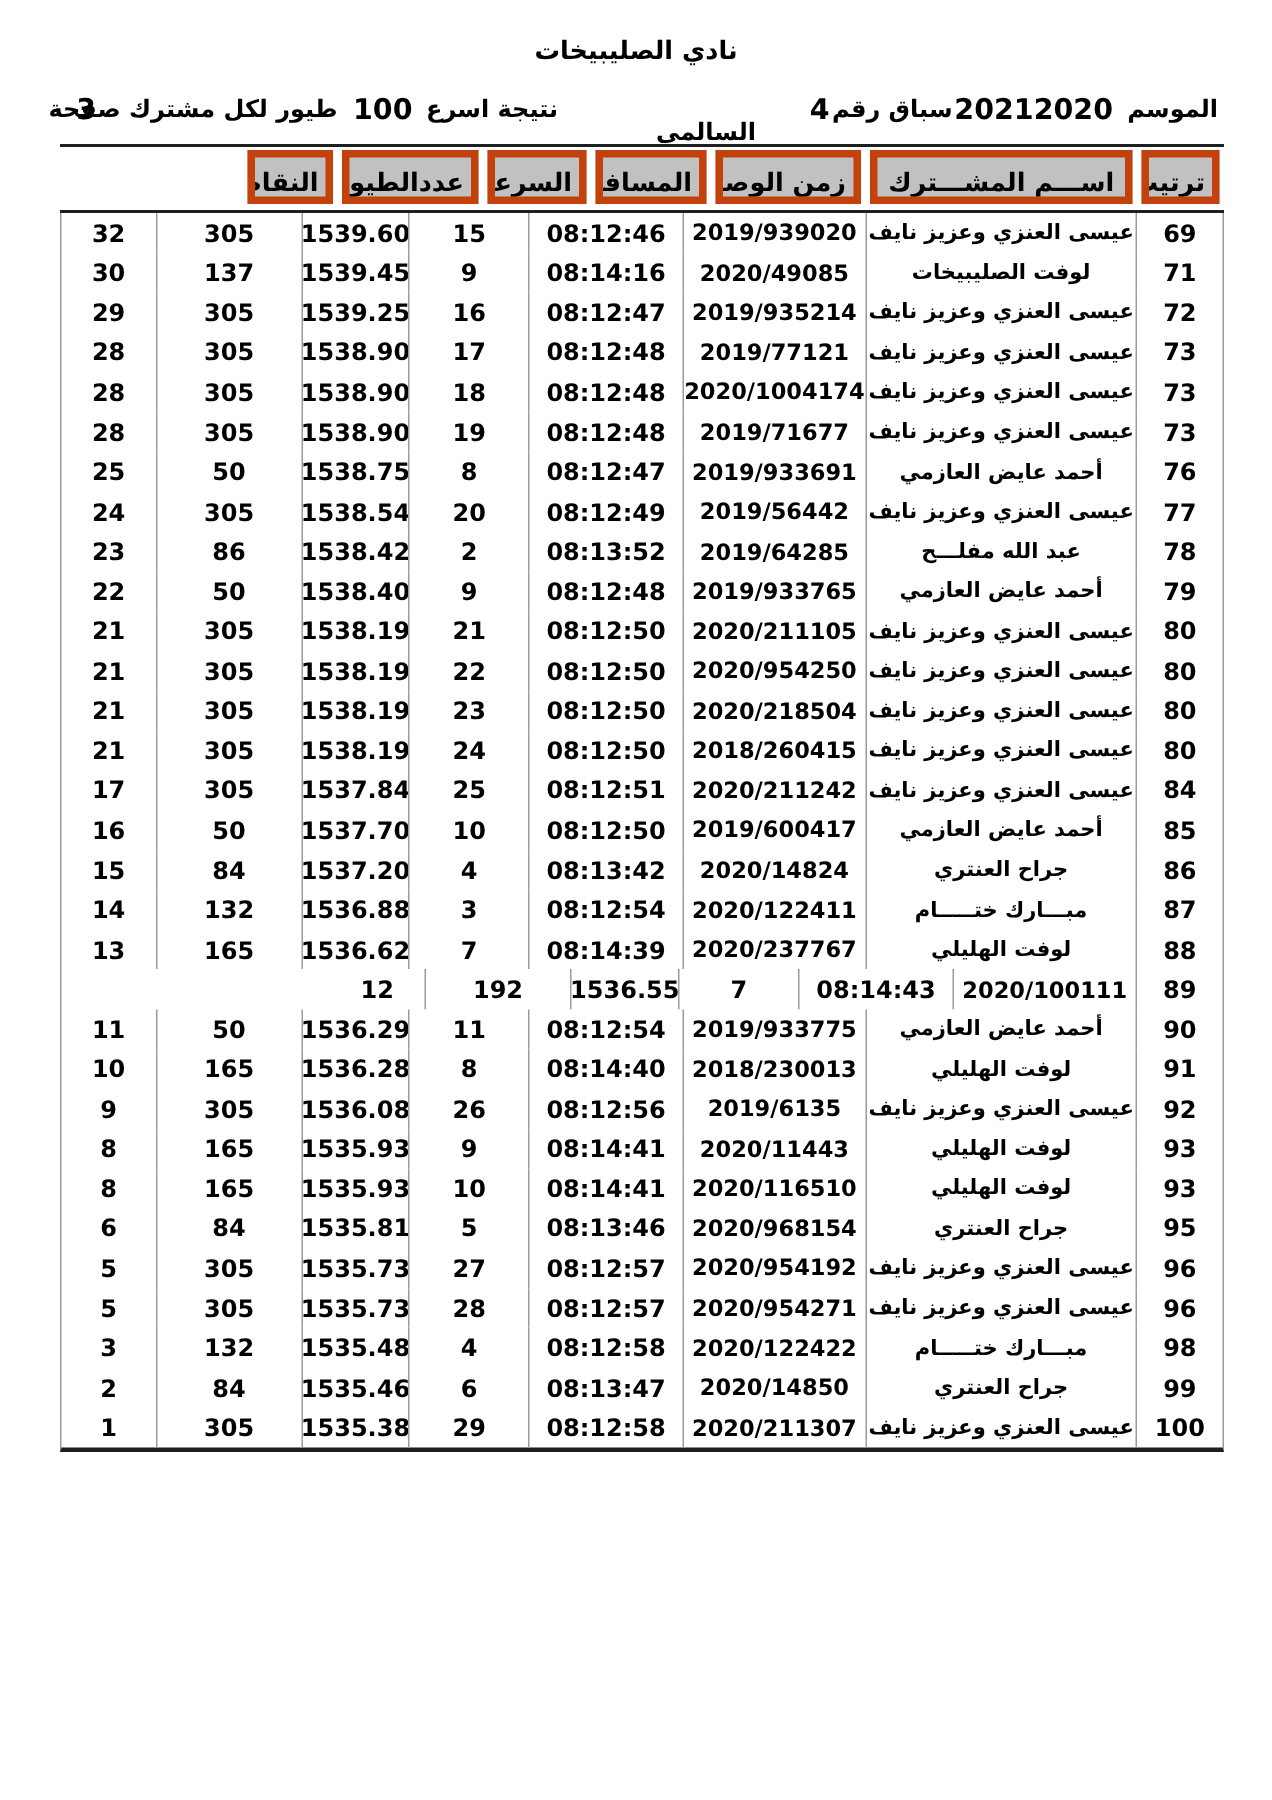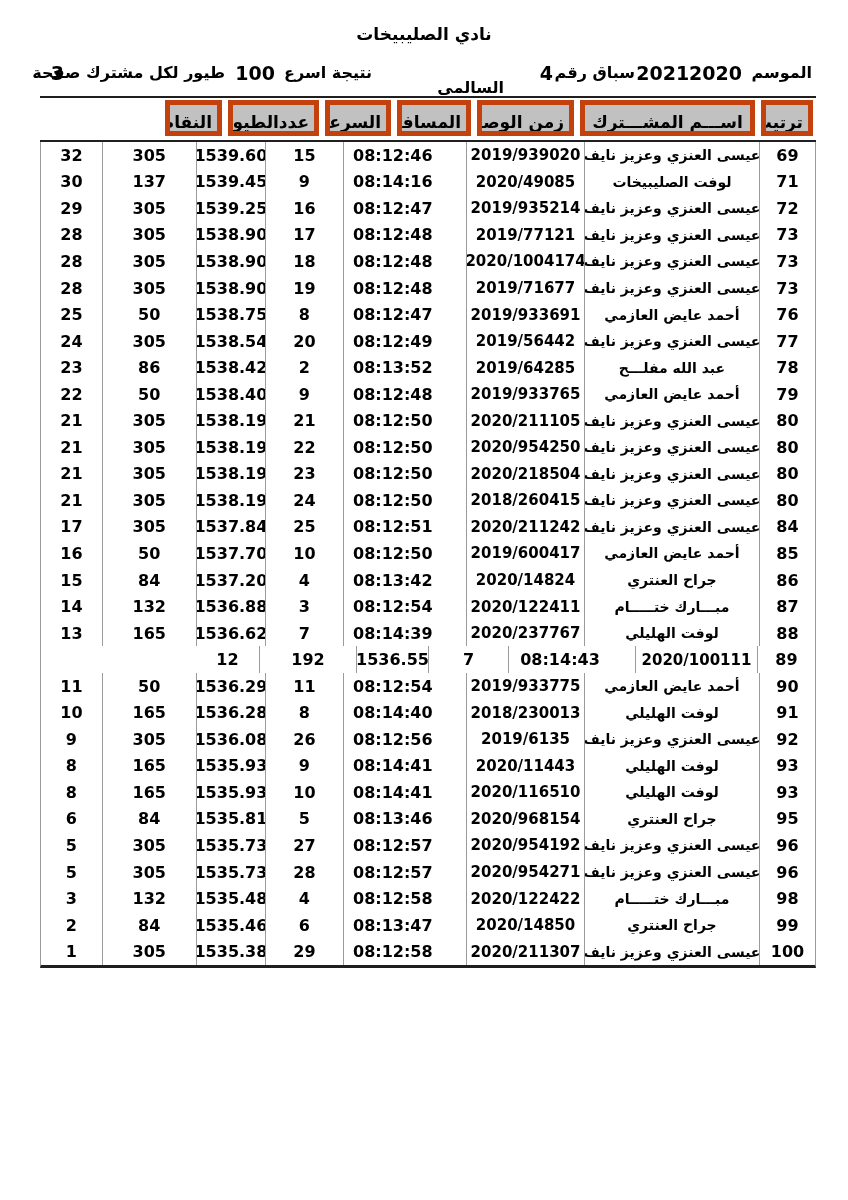--- a/index.html
+++ b/index.html
@@ -80,21 +80,21 @@
   .tcell{
     box-sizing:border-box;
     display:flex; align-items:center; justify-content:center;
     font-size:16px; white-space:nowrap; overflow:hidden;
     border-left:1px solid var(--line-light);
     direction:rtl;
   }
   .trow .tcell:last-child{border-left:none;}
   .tcell.num{direction:ltr; unicode-bidi:isolate;}
   .tcell.name{font-size:14px;}
-  .tcell.ring{font-size:15px;margin-left:24px;}
+  .tcell.ring{font-size:15px;}
   
   .col0{width:58px;}
   .col1{width:181px;}
   .col2{width:122px;}
   .col3{width:103px;}
   .col4{width:80px;}
   .col5{width:72px;}
   .col6{width:97px;}
   .col7{width:63px;}
 </style>

